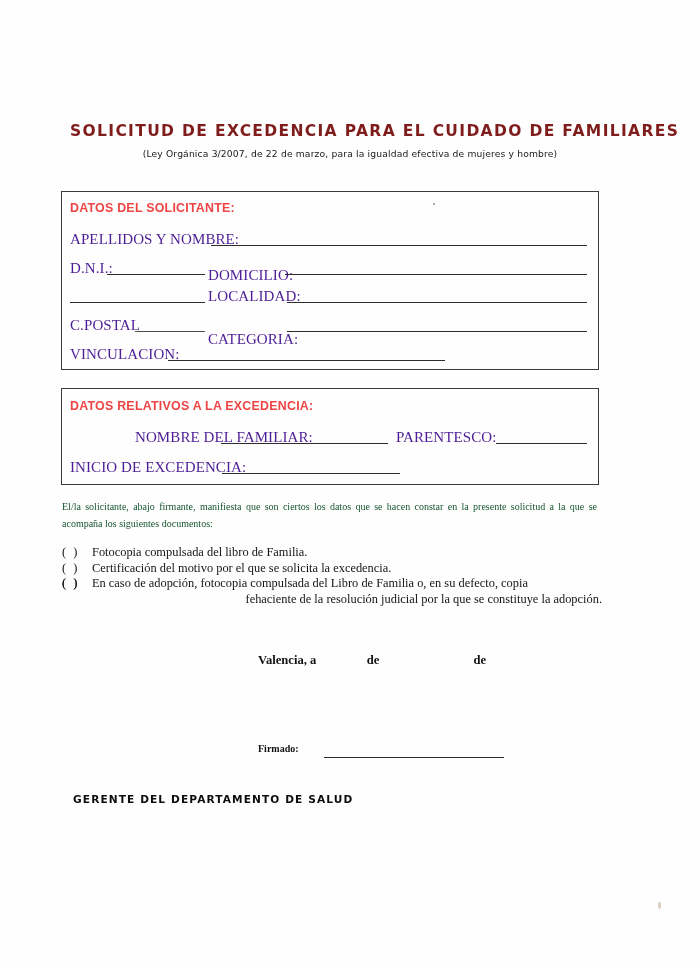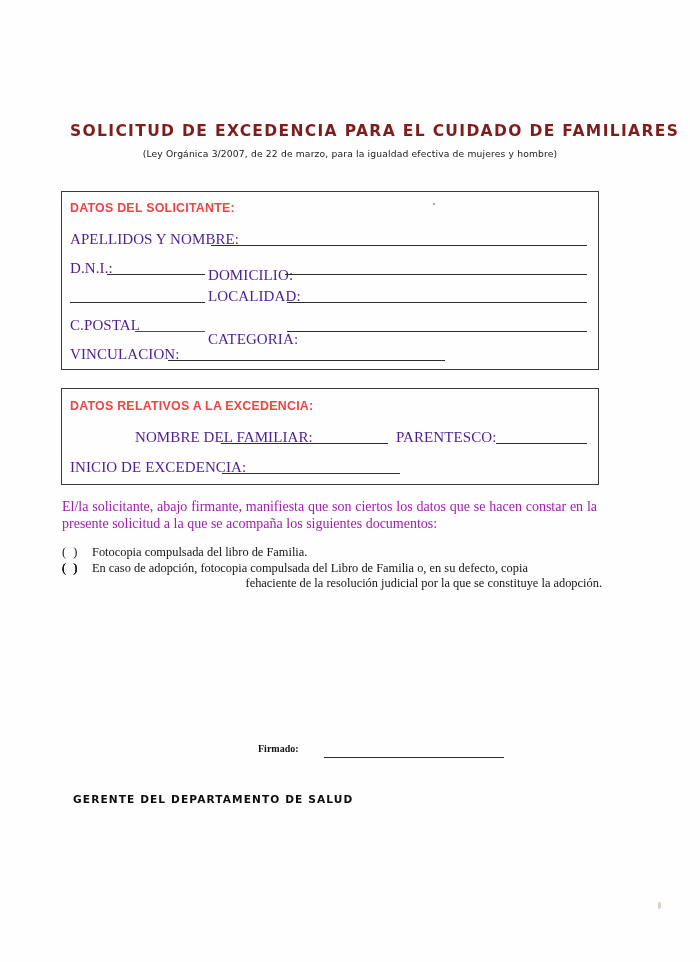--- a/index.html
+++ b/index.html
@@ -76,24 +76,24 @@
     border-bottom: 1.1px solid #2c2c2c;
   }
   .rule.light { border-bottom-color: #4d4d4d; }
 
   
   .declaration {
     position: absolute;
     left: 62px;
     top: 498px;
     width: 535px;
-    font-size: 14px;
+    font-size: 10px;
     line-height: 17px;
     text-align: justify;
-    color: #a21caf;
+    color: #14532d;
   }
 
   
   .checklist {
     position: absolute;
     left: 62px;
     top: 545px;
     width: 540px;
   }
   .check-row {
@@ -216,31 +216,40 @@
 
   <div class="declaration">El/la solicitante, abajo firmante, manifiesta que son ciertos los datos que se hacen constar en la presente solicitud a la que se acompaña los siguientes documentos:</div>
 
   <div class="checklist">
     <div class="check-row">
       <span class="check-box">(  )</span>
       <span>Fotocopia compulsada del libro de Familia.</span>
     </div>
     <div class="check-row">
       <span class="check-box">(  )</span>
+      <span>Certificación del motivo por el que se solicita la excedencia.</span>
     </div>
     <div class="check-row">
       <span class="check-box">(  )</span>
     </div>
     <div class="check-row">
       <span class="check-box">(  )</span>
       <span>En caso de adopción, fotocopia compulsada del Libro de Familia o, en su defecto, copia</span>
       <span class="cont">fehaciente de la resolución judicial por la que se constituye la adopción.</span>
     </div>
   </div>
 
+  <div class="place-line">
+    <span>Valencia, a</span>
+    <span class="gap-a"></span>
+    <span>de</span>
+    <span class="gap-b"></span>
+    <span>de</span>
+    <span class="gap-a"></span>
+  </div>
 
   <div class="sign-label">Firmado:</div>
   <div class="rule" id="sign-rule"></div>
 
   <div class="addressee">GERENTE DEL DEPARTAMENTO DE SALUD</div>
 
   <div class="speck" id="speck-1"></div>
   <div class="speck" id="speck-2"></div>
 
 </div>

